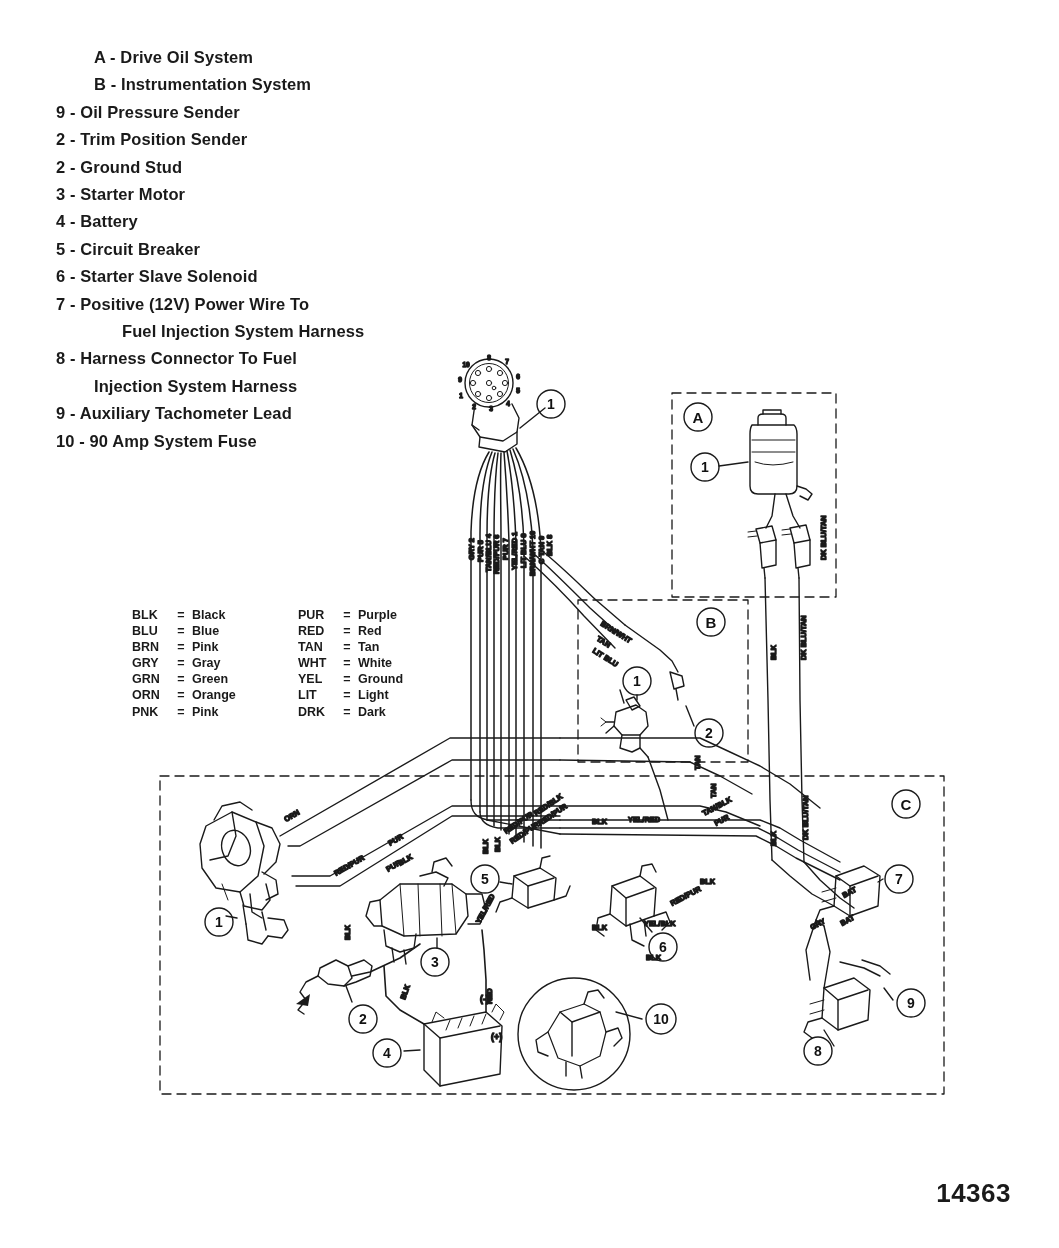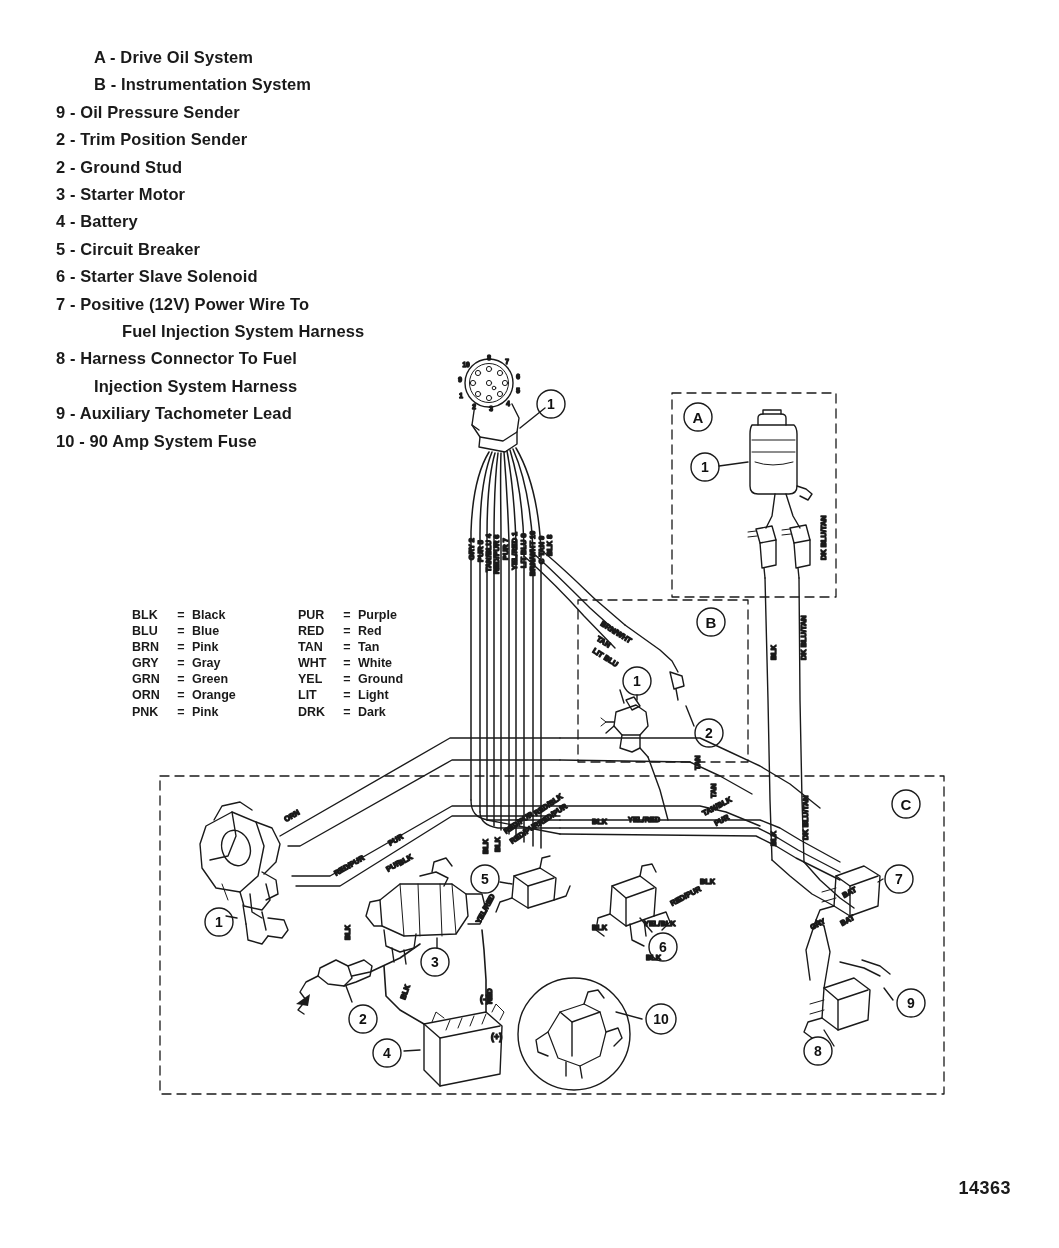--- a/index.html
+++ b/index.html
@@ -77,21 +77,21 @@
     height: 1248px;
     pointer-events: none;
   }
   #drawing svg { display: block; }
 
   
   .fignum {
     position: absolute;
     right: 48px;
     top: 1178px;
-    font-size: 18px;
+    font-size: 26px;
     font-weight: bold;
     letter-spacing: 0.5px;
   }
 
   
   .wirelabel {
     font-family: "Liberation Sans", sans-serif;
     font-size: 7.4px;
     font-weight: bold;
     fill: #1a1a1a;

